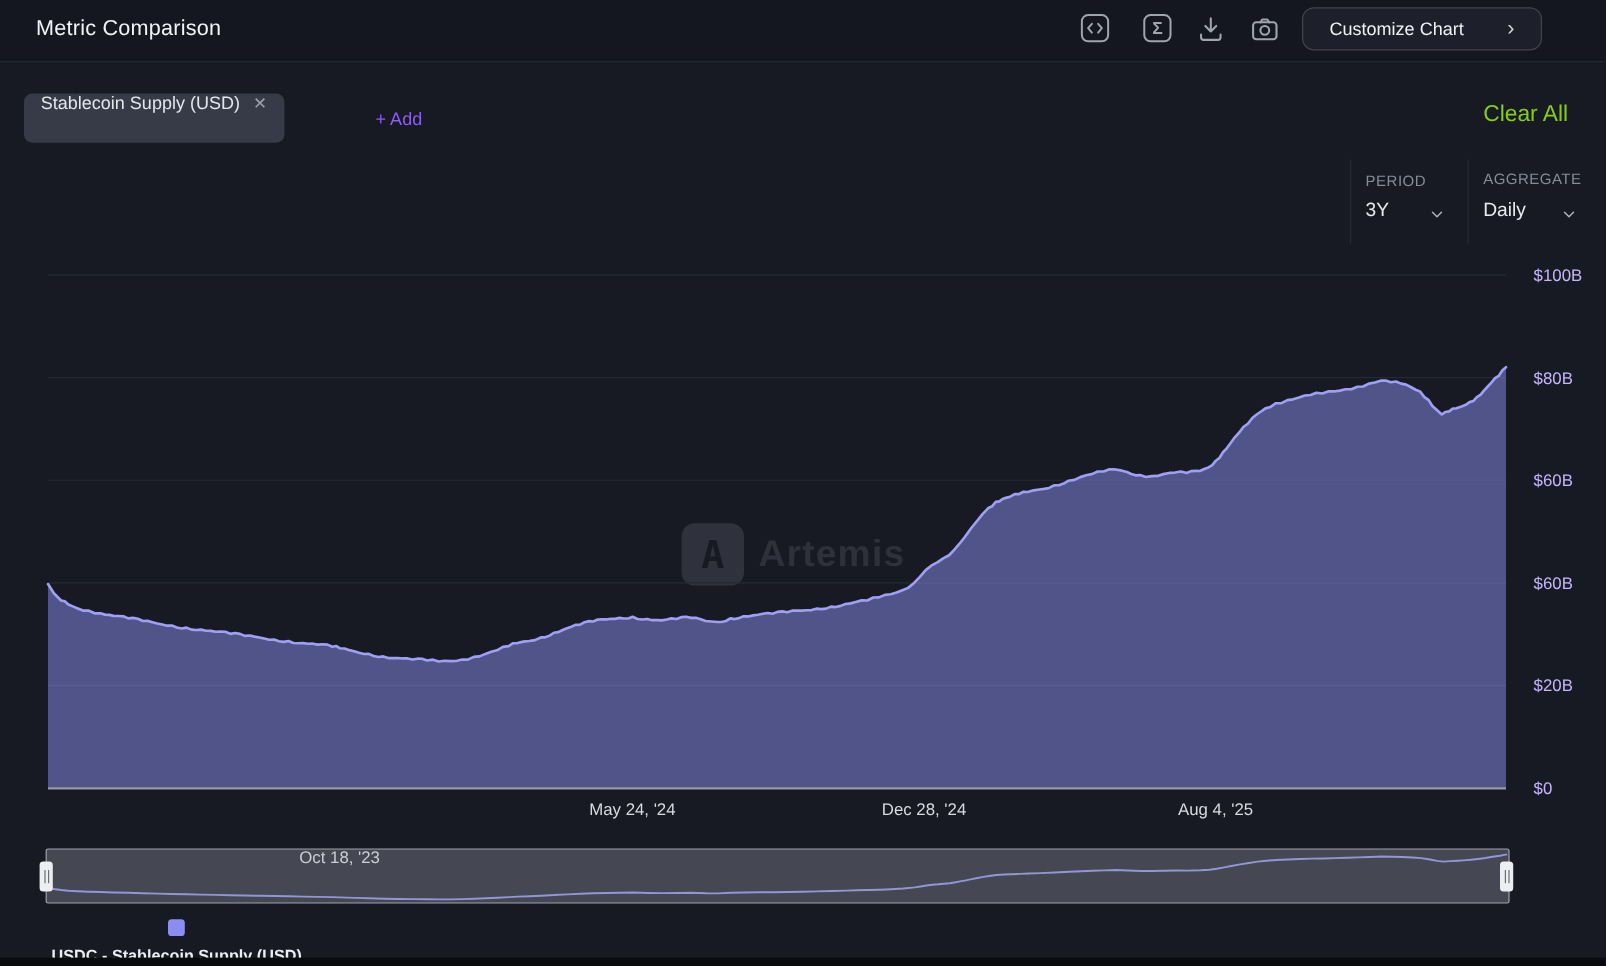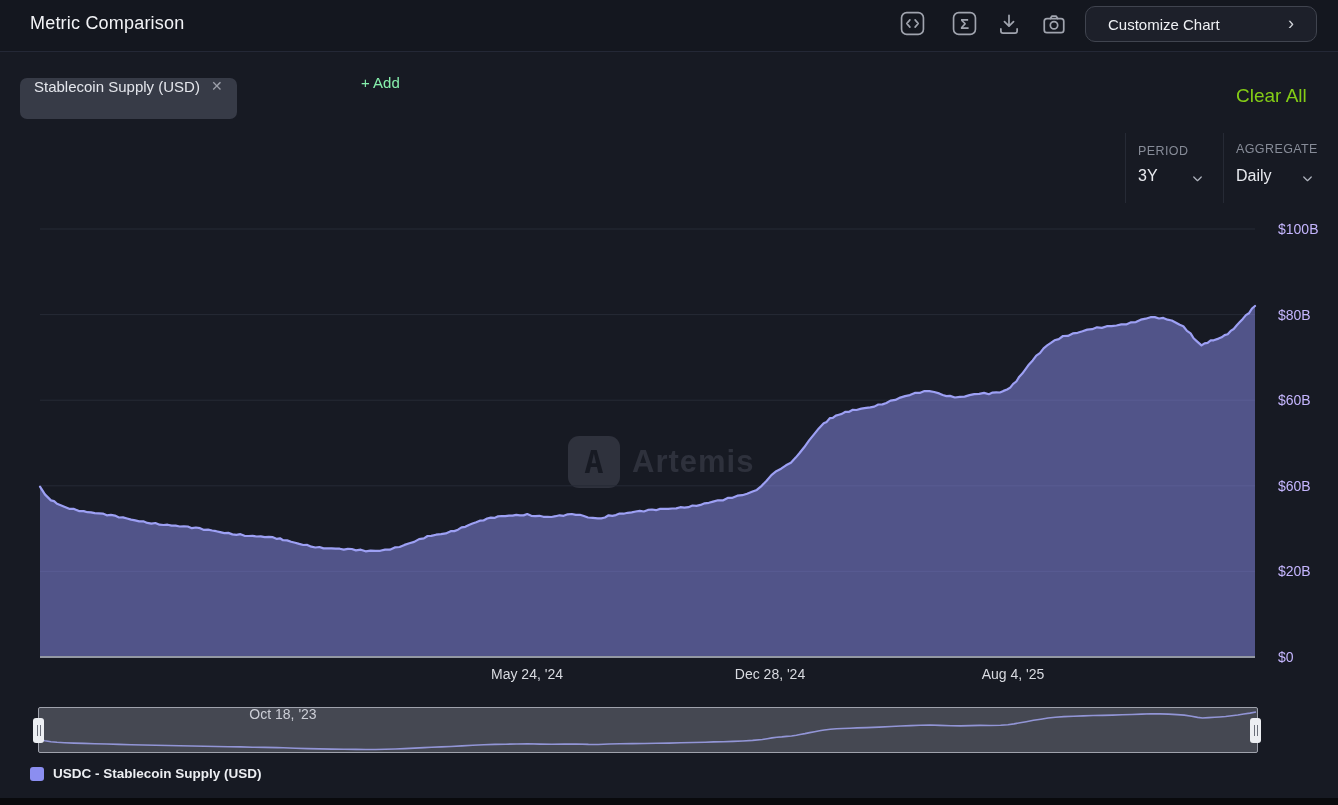--- a/index.html
+++ b/index.html
@@ -19,37 +19,37 @@
     position:absolute; left:30px; top:13px;
     font-size:18px; font-weight:400; letter-spacing:.2px; color:#f2f3f6;
   }
   .ib {
     position:absolute; top:10px; width:27px; height:27px;
     display:flex; align-items:center; justify-content:center; cursor:pointer;
   }
   .ib svg { stroke:#a0a4ae; fill:none; stroke-width:1.6; stroke-linecap:round; stroke-linejoin:round; }
   .ib text { stroke:none; fill:#a0a4ae; font-weight:bold; }
   .customize-btn {
-    position:absolute; left:1085px; top:6px; width:232px; height:36px;
+    position:absolute; left:1085px; top:6px; width:200px; height:36px;
     background:#1d202a; border:1px solid #40444f; border-radius:10px;
     display:flex; align-items:center; justify-content:space-between;
     padding:0 22px; cursor:pointer;
   }
   .customize-btn .lbl { font-size:15px; font-weight:500; color:#eef0f4; }
   .customize-btn .chev { font-size:18px; color:#cfd2d8; line-height:1; margin-top:-2px; }
 
   
   .chip {
     position:absolute; left:20px; top:78px; height:41px;
     background:#373b47; border-radius:7px;
     display:flex; align-items:flex-start; gap:11px; padding:0 14px; cursor:default;
   }
   .chip .chip-lbl { font-size:15px; color:#e4e6ec; }
   .chip .chip-x { font-size:14px; color:#9da0aa; cursor:pointer; }
-  .add-metric { position:absolute; left:313px; top:74px; font-size:15px; color:#86efac; cursor:pointer;margin-left:48px; }
+  .add-metric { position:absolute; left:313px; top:91px; font-size:15px; color:#8b5cf6; cursor:pointer; }
   .clear-all  { position:absolute; left:1236px; top:85px; font-size:19px; color:#84cc16; cursor:pointer; }
 
   
   .vdiv { position:absolute; width:1px; background:#262a35; top:133px; height:70px; }
   .ctl-label { position:absolute; font-size:12.5px; letter-spacing:.4px; color:#878c98; }
   .ctl-value { position:absolute; font-size:16px; font-weight:500; color:#e8eaef; cursor:pointer; }
   .ctl-chev  { position:absolute; cursor:pointer; }
   .ctl-chev svg { stroke:#aeb2bc; fill:none; stroke-width:2; stroke-linecap:round; stroke-linejoin:round; }
 
   
@@ -73,21 +73,21 @@
     cursor:grab;
   }
   .brush-handle {
     position:absolute; top:718px; width:11px; height:25px;
     background:#eceef2; border-radius:3px; cursor:ew-resize;
     display:flex; align-items:center; justify-content:center; gap:2px;
   }
   .brush-handle i { display:block; width:1px; height:11px; background:#6b6f7a; }
 
   
-  .legend { position:absolute; left:30px; top:766px; display:flex; align-items:center; gap:9px; }
+  .legend { position:absolute; left:43px; top:766px; display:flex; align-items:center; gap:9px;flex-direction:column; }
   .legend-swatch { width:14px; height:14px; border-radius:3px; }
   .legend-label { font-size:13.5px; font-weight:bold; color:#eceef2; }
 
   .bottom-strip { position:absolute; left:0; top:798px; width:1338px; height:7px; background:#090a0d; }
 </style>
 </head>
 <body>
 
 <div class="topbar">
   <div class="page-title">Metric Comparison</div>

